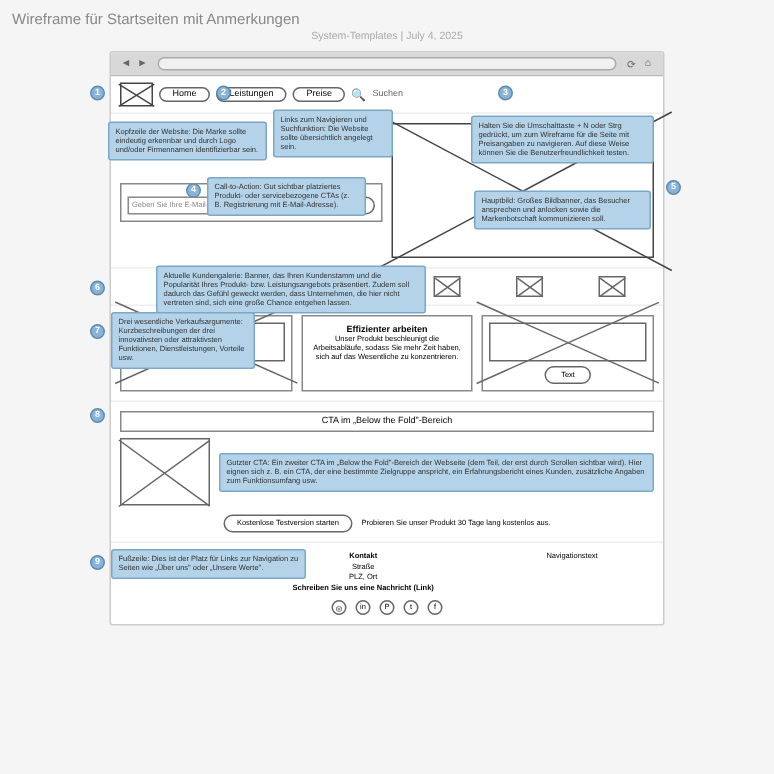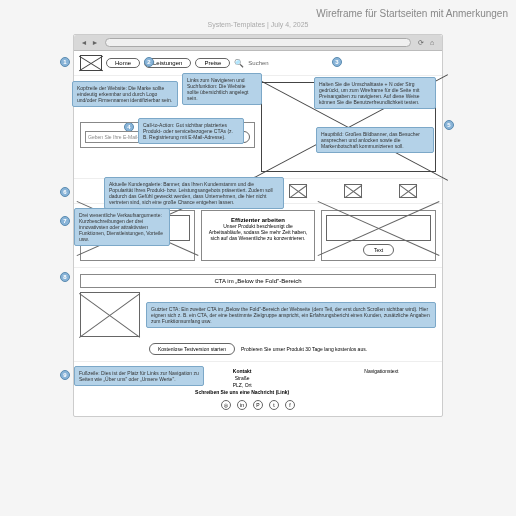--- a/index.html
+++ b/index.html
@@ -1,17 +1,17 @@
 <!DOCTYPE html>
 <html><head>
 <meta charset="utf-8">
 <style>
 *{box-sizing:border-box;margin:0;padding:0;font-family:Arial,sans-serif}
 body{background:#f5f5f5;width:516px;height:516px;overflow:hidden;padding:8px}
-.title{text-align:right;font-size:10px;color:#888;margin-bottom:2px;font-weight:500}
+.title{text-align:left;font-size:10px;color:#888;margin-bottom:2px;font-weight:500}
 .subtitle{text-align:center;font-size:7px;color:#aaa;margin-bottom:6px}
 .page{background:#fff;border:1px solid #ccc;border-radius:2px;width:370px;margin:0 auto;padding:0;position:relative}
 .browser-bar{background:#d8d8d8;border-bottom:1px solid #bbb;padding:3px 6px;display:flex;align-items:center;gap:3px;border-radius:2px 2px 0 0}
 .bb-btn{width:8px;height:8px;display:flex;align-items:center;justify-content:center;font-size:7px;color:#666}
 .bb-url{flex:1;height:9px;background:#f0f0f0;border:1px solid #aaa;border-radius:5px;margin:0 3px}
 .header{display:flex;align-items:center;gap:4px;padding:4px 6px;border-bottom:1px solid #eee;position:relative}
 .logo-box{width:22px;height:16px;border:1px solid #444;position:relative}
 .logo-box::before,.logo-box::after{content:"";position:absolute;background:#444;height:1px;width:140%;top:50%;left:-20%}
 .logo-box::before{transform:rotate(32deg)}
 .logo-box::after{transform:rotate(-32deg)}

